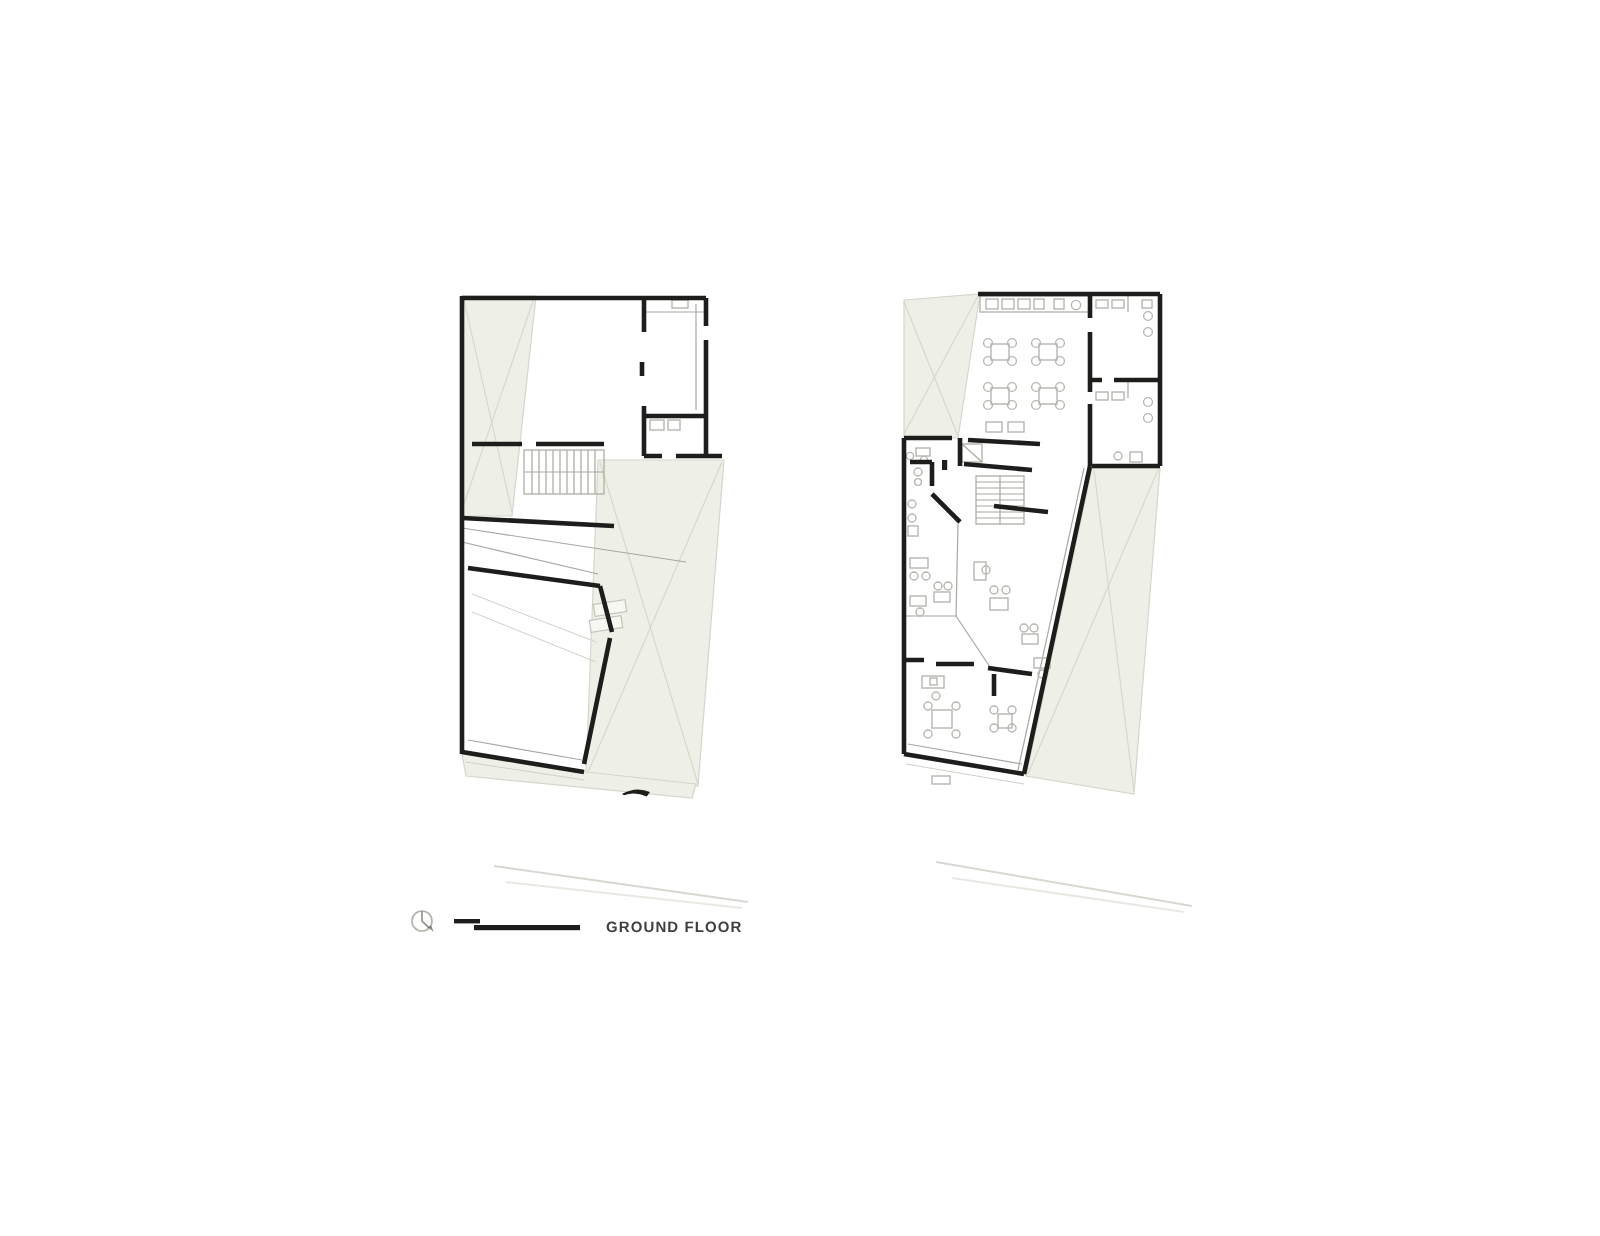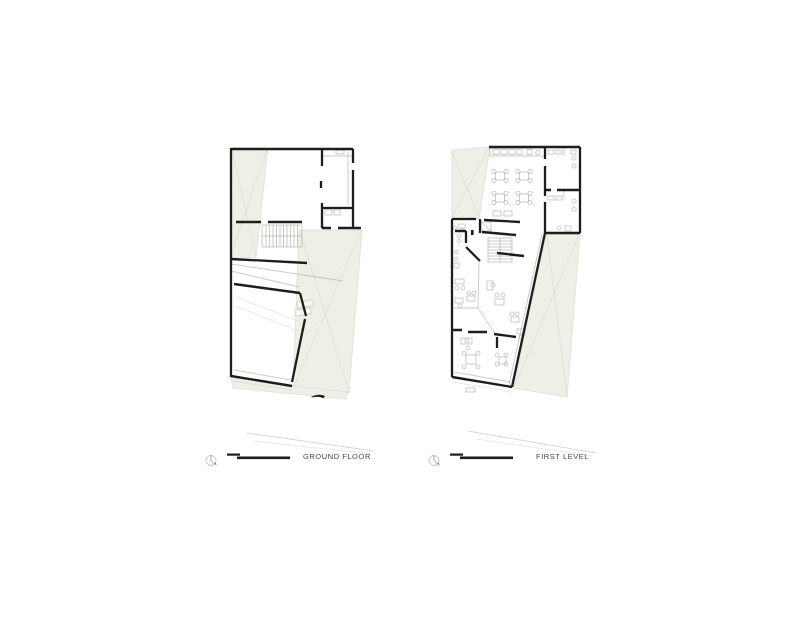--- a/index.html
+++ b/index.html
@@ -16,21 +16,21 @@
   .thin{stroke:var(--thin_line,#a8a8a0);stroke-width:.6;fill:none;}
   .faint{stroke:#cfcfc8;stroke-width:.5;fill:none;}
   .fur{stroke:var(--furniture,#b6b7af);stroke-width:.7;fill:none;}
   .site{fill:var(--site_fill,#eef0e7);stroke:var(--site_line,#d5d6cb);stroke-width:.6;}
   .sx{stroke:var(--site_line,#d5d6cb);stroke-width:.55;fill:none;}
   .street{stroke:var(--street_line,#d8d8d2);stroke-width:1;fill:none;}
   .street2{stroke:#e9e9e4;stroke-width:1;fill:none;}
   .porch{fill:#f7f7f3;stroke:#c2c2ba;stroke-width:.6;}
   .dark{fill:var(--wall,#1d1d1b);}
   
-  .legend{position:absolute;display:flex;align-items:flex-start;height:16px;}
+  .legend{position:absolute;display:flex;align-items:flex-end;height:16px;font-weight:bold;}
   .legend .north{width:16px;height:16px;flex:0 0 auto;}
   .legend .bar{width:66px;height:10px;margin-left:8px;flex:0 0 auto;}
   .legend .lbl{
     margin-left:10px;
     font-size:7.5px;
     letter-spacing:.55px;
     color:var(--label_text,#3f3f3f);
     white-space:nowrap;
   }
   .legend.first .lbl{margin-left:20px;}
@@ -260,26 +260,14 @@
       <path d="M8,3.5 V8.5 L11.5,12" fill="none" stroke="var(--icon_gray,#9a9a92)" stroke-width="0.9"></path>
       <path d="M11,11.5 L13.8,14 L12.6,10.8 Z" fill="#6a6a64" opacity="0.8"></path>
     </svg>
     <svg class="bar" viewBox="0 0 66 10">
       <rect x="0" y="1.5" width="13" height="2.2" fill="var(--wall,#1d1d1b)"></rect>
       <rect x="10" y="4.5" width="53" height="2.6" fill="var(--wall,#1d1d1b)"></rect>
     </svg>
     <span class="lbl">GROUND FLOOR</span>
   </div>
 
-  <div class="legend first" style="left:426px;top:452px">
-    <svg class="north" viewBox="0 0 16 16">
-      <circle cx="8" cy="8.5" r="5" fill="none" stroke="#b2b2aa" stroke-width="0.8"></circle>
-      <path d="M8,3.5 V8.5 L11.5,12" fill="none" stroke="var(--icon_gray,#9a9a92)" stroke-width="0.9"></path>
-      <path d="M11,11.5 L13.8,14 L12.6,10.8 Z" fill="#6a6a64" opacity="0.8"></path>
-    </svg>
-    <svg class="bar" viewBox="0 0 66 10">
-      <rect x="0" y="1.5" width="13" height="2.2" fill="var(--wall,#1d1d1b)"></rect>
-      <rect x="10" y="4.5" width="53" height="2.6" fill="var(--wall,#1d1d1b)"></rect>
-    </svg>
-    <span class="lbl">FIRST LEVEL</span>
-  </div>
 
 </div>
 
 </body></html>

